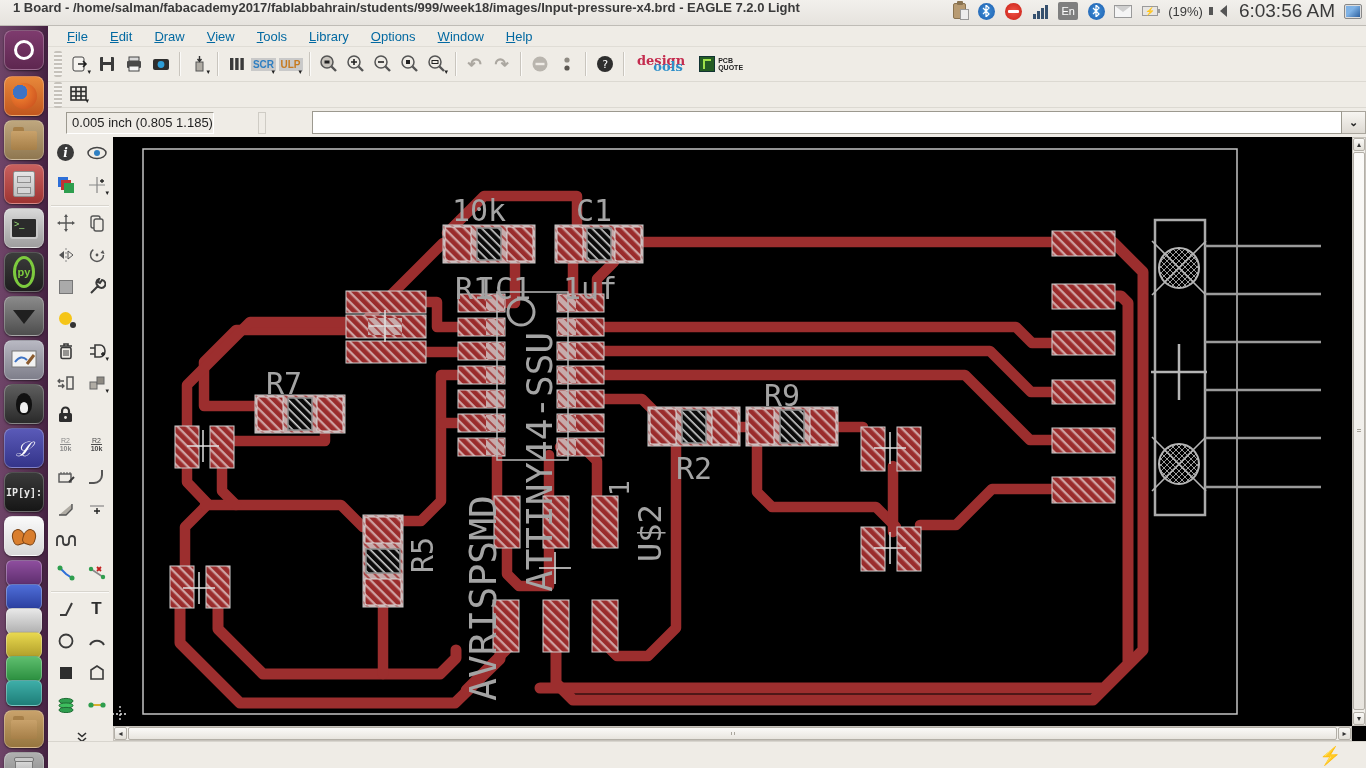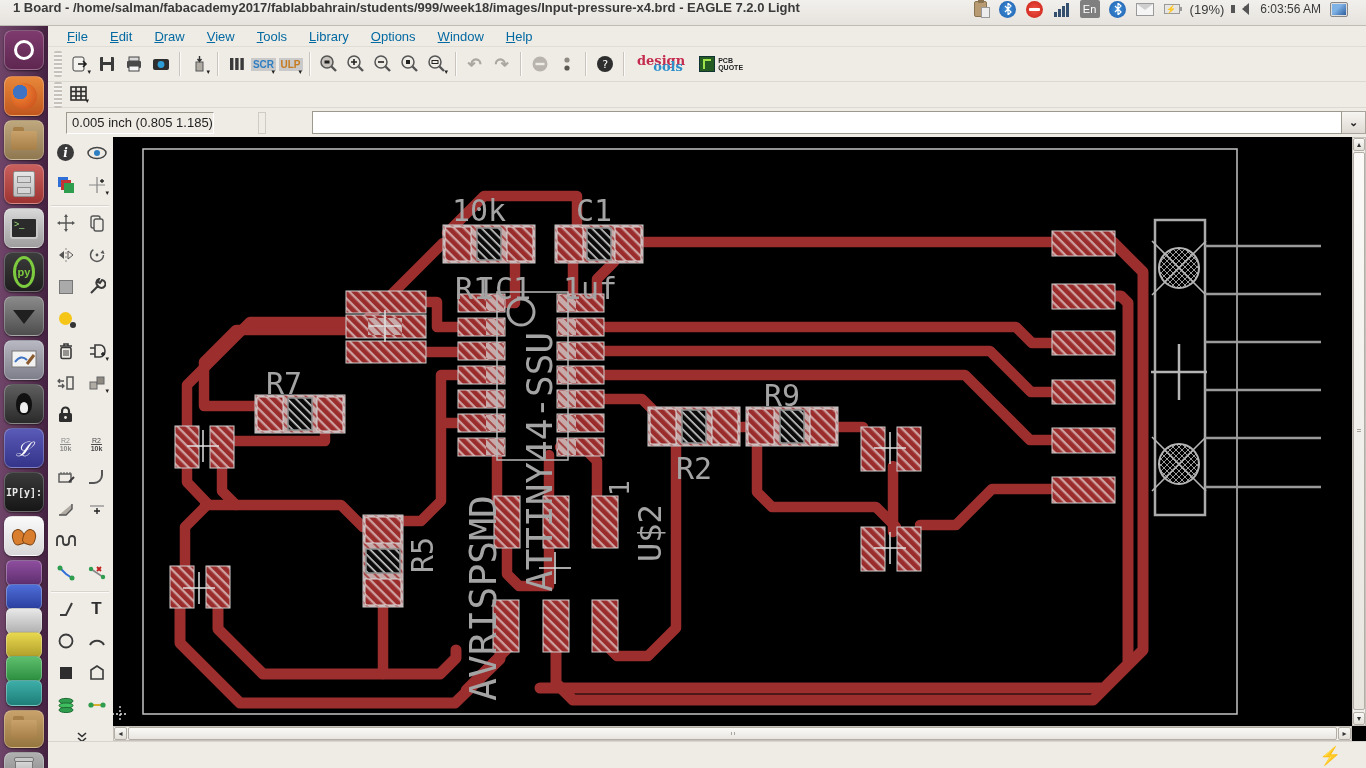--- a/index.html
+++ b/index.html
@@ -5,42 +5,42 @@
   * { margin:0; padding:0; box-sizing:border-box; }
   html,body { width:1366px; height:768px; overflow:hidden; background:#000;
               font-family:"Liberation Sans", sans-serif; }
 
   
   #titlebar { position:absolute; left:0; top:0; width:1366px; height:26px;
     background:linear-gradient(#F2F0EC,#E6E3DE); border-bottom:1px solid #BFBCB6;
     display:flex; align-items:flex-start; }
   #title-text { font-size:13px; font-weight:bold; color:#3A3A3A; padding-left:13px;
     white-space:nowrap; flex:0 1 auto; }
-  #tray { margin-left:auto; display:flex; align-items:center; gap:9px; padding-right:18px; }
+  #tray { margin-left:auto; display:flex; align-items:center; gap:9px; padding-right:4px; }
   .tray-ic { width:18px; height:18px; display:flex; align-items:center; justify-content:center; }
   .clip { width:13px; height:16px; background:#B89B72; border:1px solid #8A7350; border-radius:2px; position:relative; }
   .clip:after { content:""; position:absolute; left:3px; top:-3px; width:6px; height:4px; background:#8A7350; border-radius:1px; }
   .clip .pg { position:absolute; right:-4px; bottom:-2px; width:9px; height:11px; background:#EDEDED; border:1px solid #999; }
   .btc { width:17px; height:17px; border-radius:50%; background:radial-gradient(#3E8FD8,#1F5FAE); display:flex; align-items:center; justify-content:center; }
   .nodist { width:17px; height:17px; border-radius:50%; background:radial-gradient(#F05548,#C81E14); position:relative; }
   .nodist:after { content:""; position:absolute; left:3px; top:7px; width:11px; height:3px; background:#fff; border-radius:1px; }
   .bars { display:flex; align-items:flex-end; gap:1px; height:15px; }
   .bars i { width:3px; background:#35506E; display:block; }
   .enbox { min-width:20px; height:18px; background:#7F7F7F; color:#fff; font-size:11px;
     display:flex; align-items:center; justify-content:center; border-radius:2px; padding:0 2px; }
   .mail { width:18px; height:13px; background:#F5F5F5; border:1px solid #9a9a9a; position:relative; }
   .mail:after { content:""; position:absolute; left:0; top:0; width:0; height:0;
     border:8px solid transparent; border-top:6px solid #cfcfcf; border-bottom:0; }
   .batt { width:16px; height:10px; border:1px solid #9a9a9a; background:#E8E6E2; position:relative; display:flex; align-items:center; justify-content:center; }
   .batt:after { content:""; position:absolute; right:-3px; top:2px; width:2px; height:4px; background:#9a9a9a; }
   .batt span { color:#A9A29A; font-size:8px; }
   .spk { width:0; height:0; border:6px solid transparent; border-right:7px solid #555; position:relative; }
   .spk:before { content:""; position:absolute; left:-11px; top:-4px; width:4px; height:8px; background:#555; }
   .spk:after { content:"\203A"; position:absolute; left:2px; top:-9px; color:#555; font-size:13px; }
-  #tray-clock { font-size:12px; color:#3A3A3A; }
+  #tray-clock { font-size:19px; color:#3A3A3A; }
   .moni { width:20px; height:15px; background:#DDD; border:1px solid #888; border-radius:2px; padding:1px; }
   .moni i { display:block; width:100%; height:100%; background:linear-gradient(135deg,#7FB2E5 40%,#2C5F9E); }
 
   
   #dock { position:absolute; left:0; top:26px; width:48px; height:742px;
     background:linear-gradient(90deg,#6E4468,#55304F 70%,#432040); z-index:5; }
   .dtile { position:absolute; left:4px; width:40px; height:40px; border-radius:8px;
     border:1px solid rgba(255,255,255,.25); box-shadow:0 1px 2px rgba(0,0,0,.5);
     display:flex; align-items:center; justify-content:center; font-size:18px; color:#fff; overflow:hidden; }
   .dmini { position:absolute; left:6px; width:36px; height:26px; border-radius:6px;

